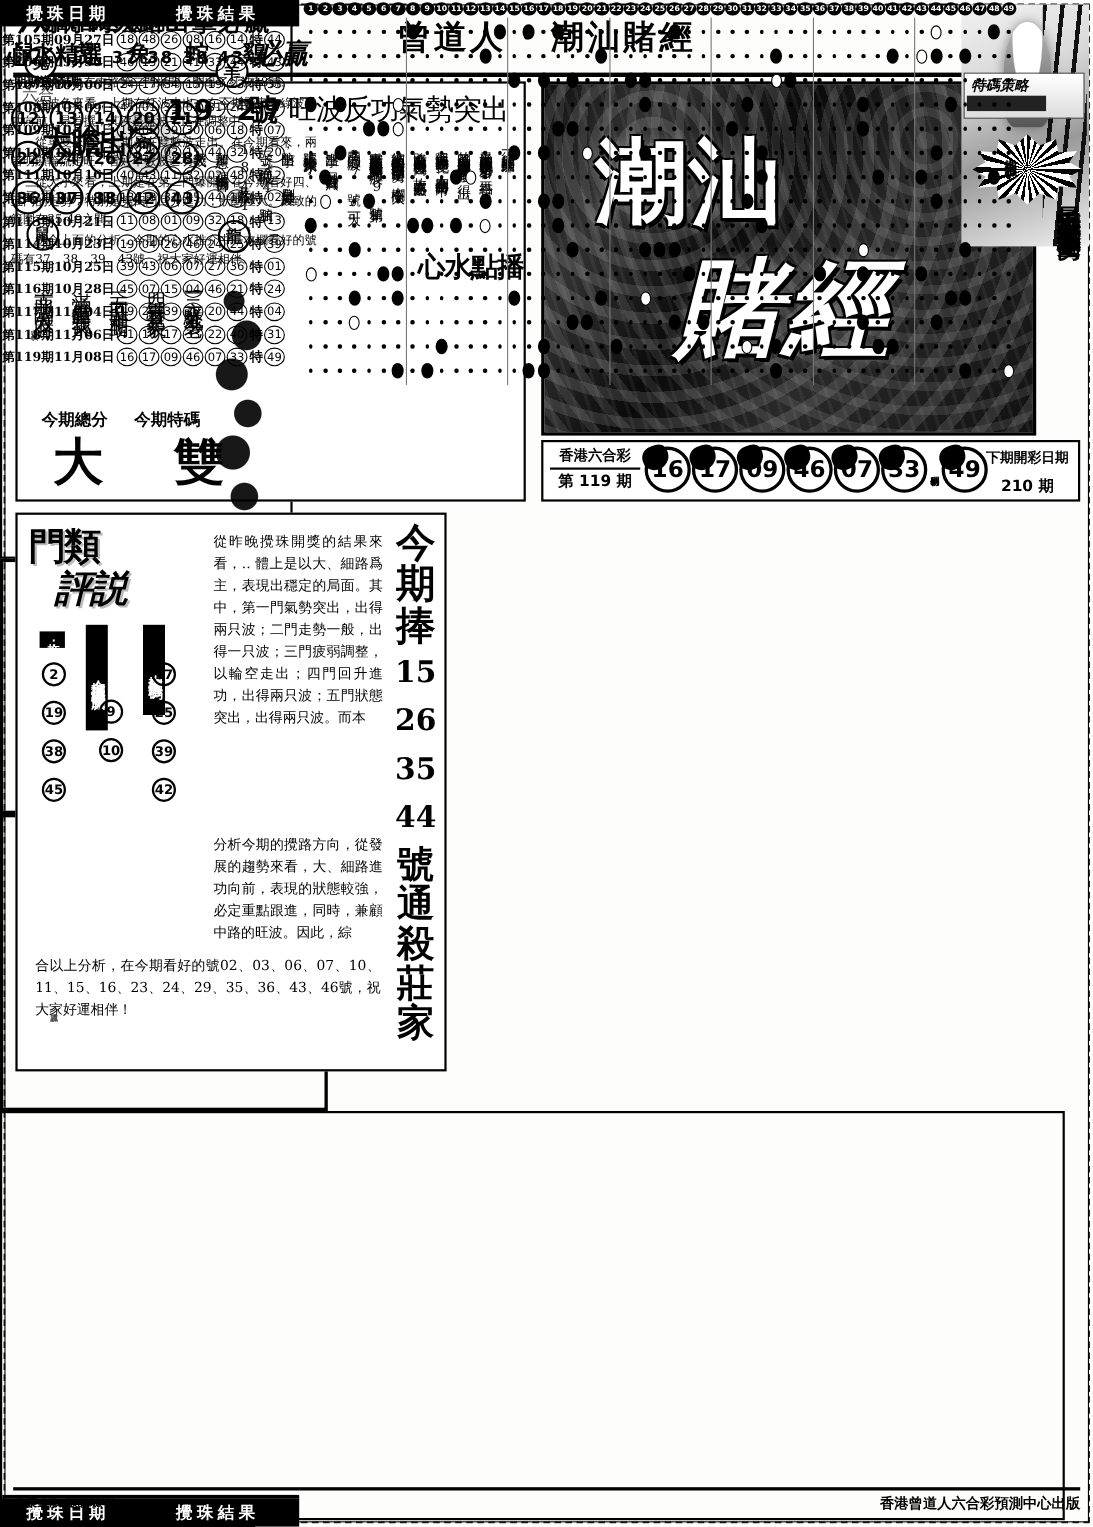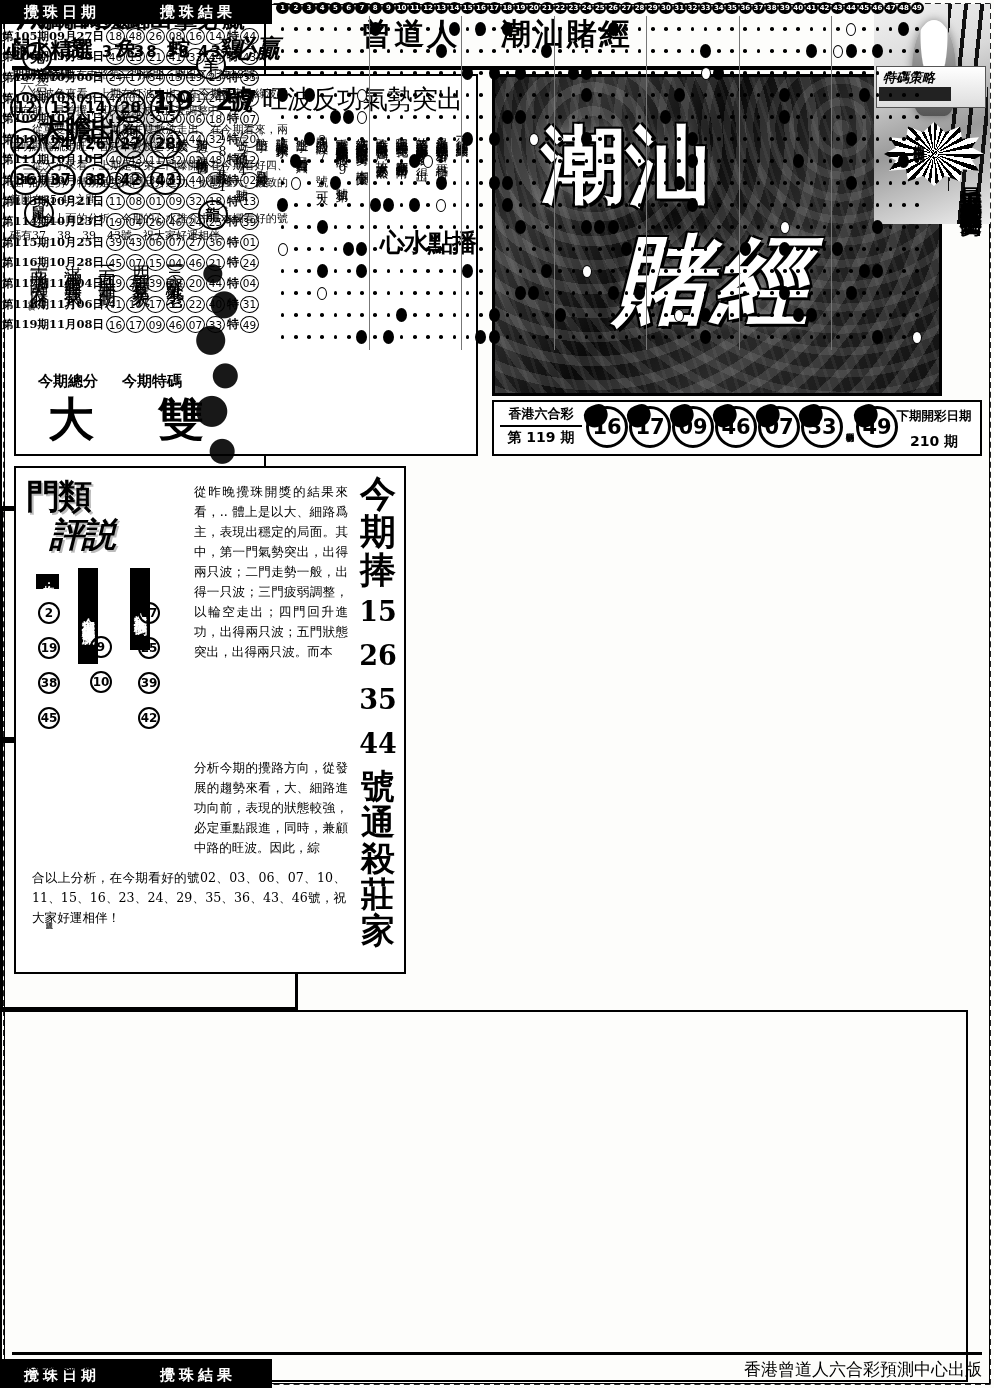--- a/index.html
+++ b/index.html
@@ -253,21 +253,21 @@
 
   .trendtitle { position:absolute; right:2px; top:2px; width:40px; height:366px;
                 writing-mode:vertical-rl; text-orientation:upright; font-size:22px;
                 font-weight:bold; letter-spacing:2px; line-height:40px;
                 font-family:"DejaVu Serif","Liberation Serif",serif; text-align:center;}
 
   .bt-rule { position:absolute; left:2px; bottom:26px; width:270px; height:3px; background:#000;}
 
   
   .footL { position:absolute; left:12px; top:1358px; font-size:11px; font-weight:bold; }
-  .footR { position:absolute; right:12px; top:1358px; font-size:17px; font-weight:normal; }
+  .footR { position:absolute; right:12px; top:1358px; font-size:13px; font-weight:bold; }
   .foot-rule { position:absolute; left:12px; top:1352px; width:970px; height:3px; background:#000;}
 </style>
 </head>
 <body>
 
 <div class="page">
 
   <div class="masthead">
     <div class="masthead-title">曾道人 · 潮汕賭經</div>
     <div class="masthead-edition">第一版</div>

